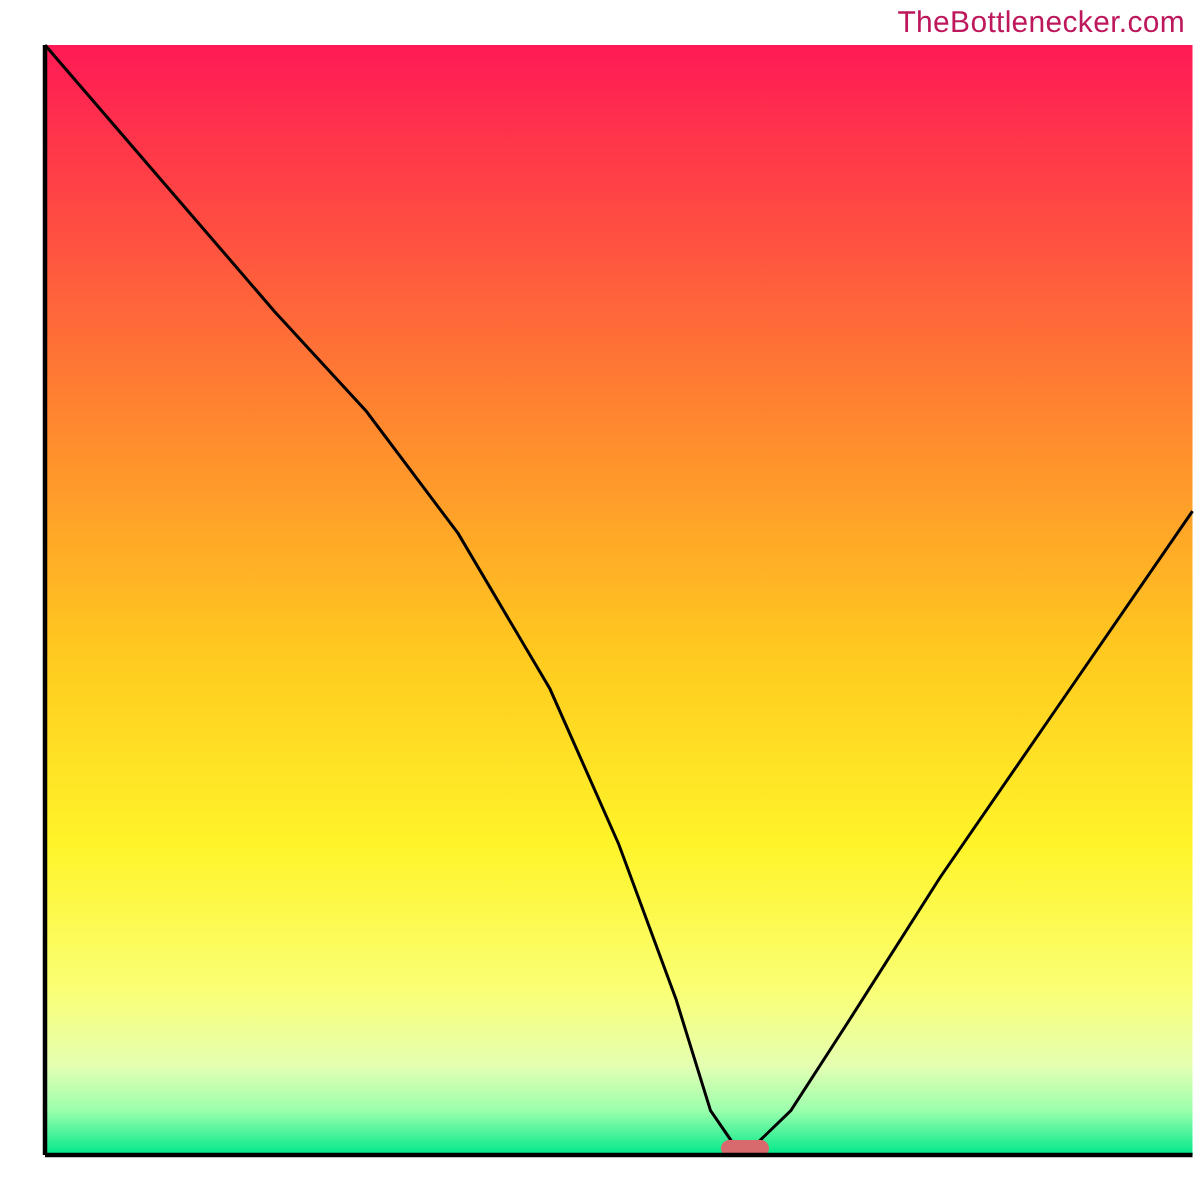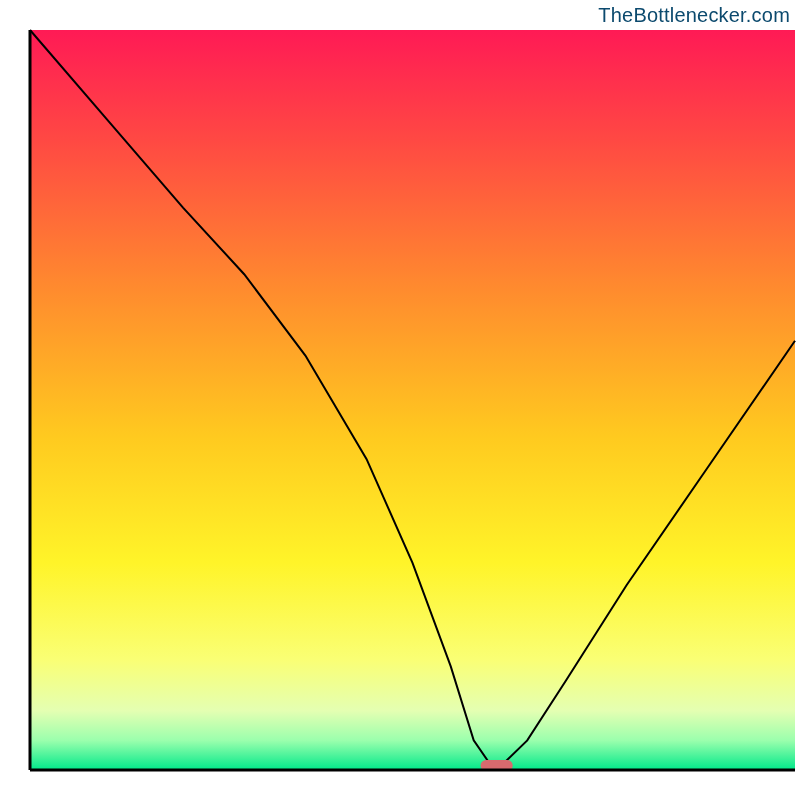--- a/index.html
+++ b/index.html
@@ -14,21 +14,21 @@
   .chart-container {
     position: relative;
     width: 800px;
     height: 800px;
   }
   .attribution {
     position: absolute;
     top: 4px;
     right: 10px;
     font-size: 20px;
-    color: #0c4a6e;
+    color: #be185d;
     font-weight: 500;
     letter-spacing: 0.2px;
   }
   svg.plot {
     position: absolute;
     left: 0;
     top: 0;
   }
 </style>
 </head>

